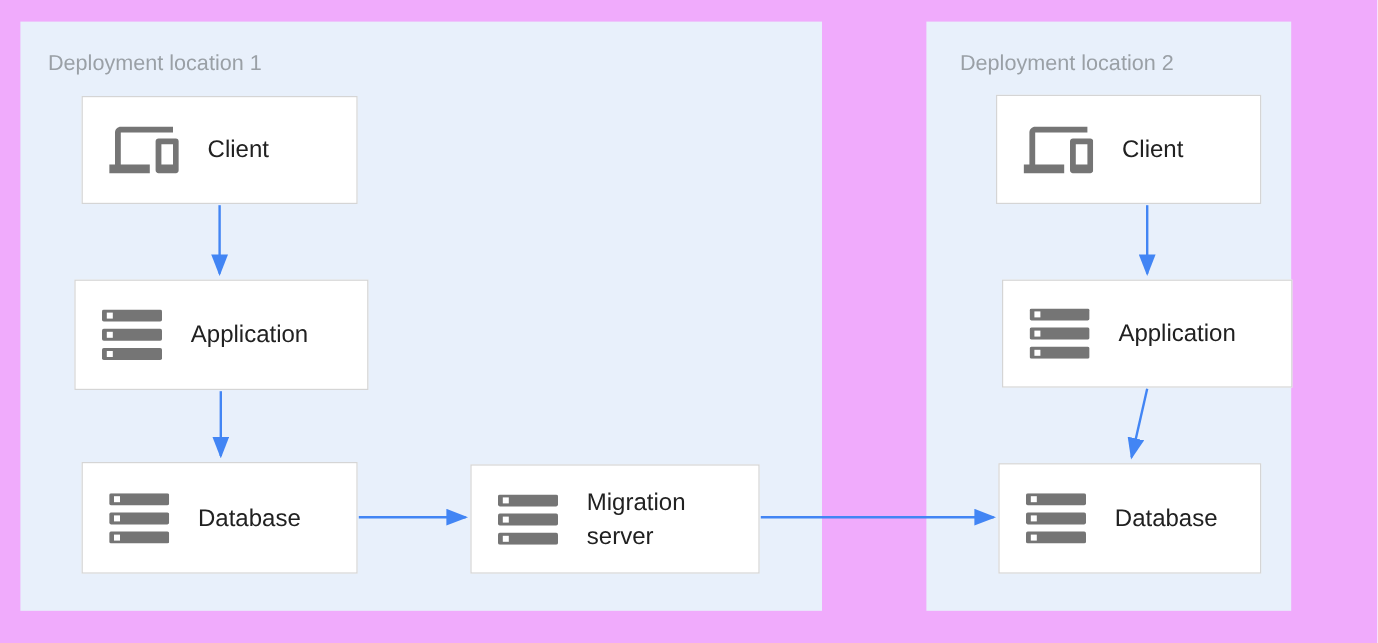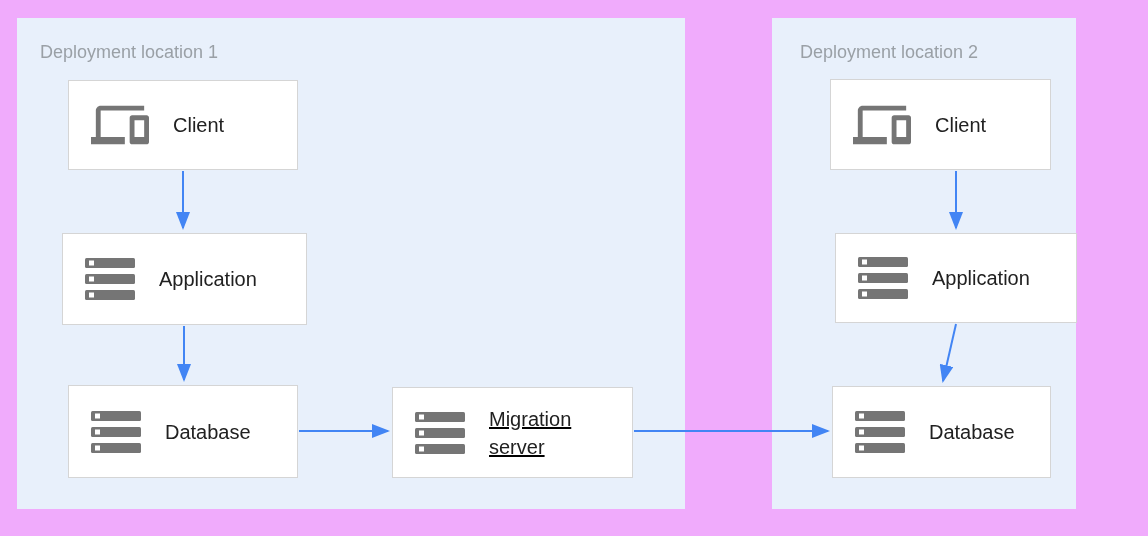--- a/index.html
+++ b/index.html
@@ -42,21 +42,21 @@
     background: #ffffff;
     border: 1px solid #d5d5d5;
     box-sizing: border-box;
     display: flex;
     align-items: center;
     padding-left: 22px;
   }
   #node-client1   { left: 68px;  top: 80px;  width: 230px; height: 90px; }
   #node-app1      { left: 62px;  top: 233px; width: 245px; height: 92px; }
   #node-db1       { left: 68px;  top: 385px; width: 230px; height: 93px; }
-  #node-migration { left: 392px; top: 387px; width: 241px; height: 91px; text-decoration: underline; }
+  #node-migration { left: 392px; top: 387px; width: 241px; height: 91px; }
   #node-client2   { left: 830px; top: 79px;  width: 221px; height: 91px; }
   #node-app2      { left: 835px; top: 233px; width: 242px; height: 90px; }
   #node-db2       { left: 832px; top: 386px; width: 219px; height: 92px; }
   .icon {
     display: inline-flex;
     flex: 0 0 auto;
     align-items: center;
     justify-content: center;
   }
   .node-label {

